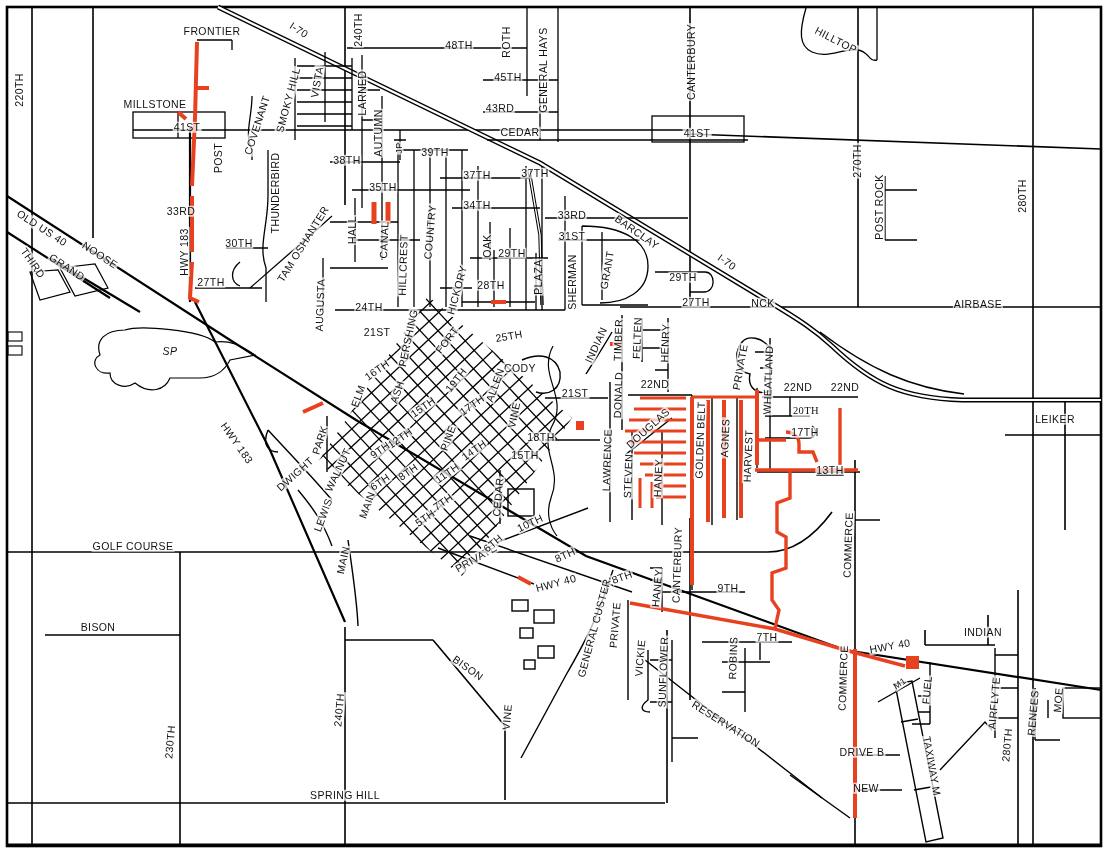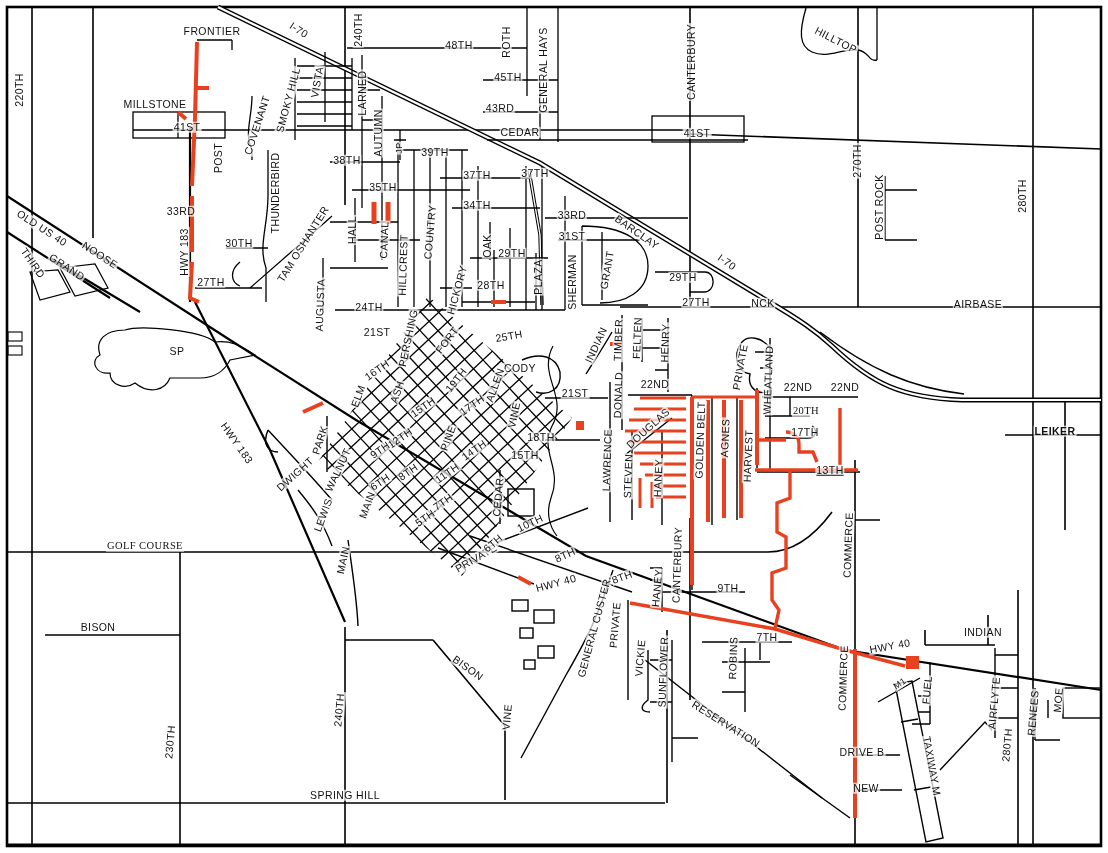--- a/index.html
+++ b/index.html
@@ -268,21 +268,21 @@
       <div class="lbl" style="left: 447px; top: 473px; transform: translate(-50%, -50%) rotate(-35deg); color: rgb(17, 17, 17);">11TH</div>
       <div class="lbl" style="left: 408px; top: 472px; transform: translate(-50%, -50%) rotate(-35deg); color: rgb(17, 17, 17);">8TH</div>
       <div class="lbl" style="left: 380px; top: 482px; transform: translate(-50%, -50%) rotate(-35deg); color: rgb(17, 17, 17);">6TH</div>
       <div class="lbl" style="left: 443px; top: 502px; transform: translate(-50%, -50%) rotate(-35deg); color: rgb(17, 17, 17);">7TH</div>
       <div class="lbl" style="left: 425px; top: 518px; transform: translate(-50%, -50%) rotate(-35deg); color: rgb(17, 17, 17);">5TH</div>
       <div class="lbl" style="left: 367px; top: 505px; transform: translate(-50%, -50%) rotate(-70deg); color: rgb(17, 17, 17);">MAIN</div>
       <div class="lbl" style="left: 323px; top: 515px; transform: translate(-50%, -50%) rotate(-70deg); color: rgb(17, 17, 17);">LEWIS</div>
       <div class="lbl" style="left: 343px; top: 560px; transform: translate(-50%, -50%) rotate(-78deg); color: rgb(17, 17, 17);">MAIN</div>
       <div class="lbl" style="left: 295px; top: 474px; transform: translate(-50%, -50%) rotate(-42deg); color: rgb(17, 17, 17);">DWIGHT</div>
       <div class="lbl" style="left: 320px; top: 440px; transform: translate(-50%, -50%) rotate(-72deg); color: rgb(17, 17, 17);">PARK</div>
-      <div class="lbl" style="left: 177px; top: 351px; transform: translate(-50%, -50%) rotate(0deg); color: rgb(17, 17, 17);">SP</div>
+      <div class="lbl" style="left: 170px; top: 351px; transform: translate(-50%, -50%) rotate(0deg); color: rgb(17, 17, 17); font-style: italic;">SP</div>
       <div class="lbl" style="left: 237px; top: 443px; transform: translate(-50%, -50%) rotate(55deg); color: rgb(17, 17, 17);">HWY 183</div>
       <div class="lbl" style="left: 525px; top: 455px; transform: translate(-50%, -50%) rotate(0deg); color: rgb(17, 17, 17);">15TH</div>
       <div class="lbl" style="left: 575px; top: 393px; transform: translate(-50%, -50%) rotate(0deg); color: rgb(17, 17, 17);">21ST</div>
       <div class="lbl" style="left: 541px; top: 437px; transform: translate(-50%, -50%) rotate(0deg); color: rgb(17, 17, 17);">18TH</div>
       <div class="lbl" style="left: 596px; top: 345px; transform: translate(-50%, -50%) rotate(-65deg); color: rgb(17, 17, 17);">INDIAN</div>
       <div class="lbl" style="left: 618px; top: 340px; transform: translate(-50%, -50%) rotate(-88deg); color: rgb(17, 17, 17);">TIMBER</div>
       <div class="lbl" style="left: 618px; top: 395px; transform: translate(-50%, -50%) rotate(-88deg); color: rgb(17, 17, 17);">DONALD</div>
       <div class="lbl" style="left: 637px; top: 338px; transform: translate(-50%, -50%) rotate(-88deg); color: rgb(17, 17, 17);">FELTEN</div>
       <div class="lbl" style="left: 665px; top: 343px; transform: translate(-50%, -50%) rotate(-88deg); color: rgb(17, 17, 17);">HENRY</div>
       <div class="lbl" style="left: 655px; top: 384px; transform: translate(-50%, -50%) rotate(0deg); color: rgb(17, 17, 17);">22ND</div>
@@ -293,21 +293,21 @@
       <div class="lbl" style="left: 700px; top: 440px; transform: translate(-50%, -50%) rotate(-88deg); color: rgb(17, 17, 17);">GOLDEN BELT</div>
       <div class="lbl" style="left: 725px; top: 438px; transform: translate(-50%, -50%) rotate(-88deg); color: rgb(17, 17, 17);">AGNES</div>
       <div class="lbl" style="left: 748px; top: 456px; transform: translate(-50%, -50%) rotate(-88deg); color: rgb(17, 17, 17);">HARVEST</div>
       <div class="lbl" style="left: 740px; top: 367px; transform: translate(-50%, -50%) rotate(-80deg); color: rgb(17, 17, 17);">PRIVATE</div>
       <div class="lbl" style="left: 768px; top: 380px; transform: translate(-50%, -50%) rotate(-88deg); color: rgb(17, 17, 17);">WHEATLAND</div>
       <div class="lbl" style="left: 798px; top: 387px; transform: translate(-50%, -50%) rotate(0deg); color: rgb(17, 17, 17);">22ND</div>
       <div class="lbl" style="left: 845px; top: 387px; transform: translate(-50%, -50%) rotate(0deg); color: rgb(17, 17, 17);">22ND</div>
       <div class="lbl" style="left: 806px; top: 411px; transform: translate(-50%, -50%) rotate(0deg); color: rgb(17, 17, 17); font-family: Liberation Serif, serif;">20TH</div>
       <div class="lbl" style="left: 805px; top: 432px; transform: translate(-50%, -50%) rotate(0deg); color: rgb(17, 17, 17);">17TH</div>
       <div class="lbl" style="left: 830px; top: 470px; transform: translate(-50%, -50%) rotate(0deg); color: rgb(17, 17, 17); text-decoration: underline;">13TH</div>
-      <div class="lbl" style="left: 1055px; top: 431px; transform: translate(-50%, -50%) rotate(0deg); color: rgb(17, 17, 17); font-weight: bold;">LEIKER</div>
+      <div class="lbl" style="left: 1055px; top: 419px; transform: translate(-50%, -50%) rotate(0deg); color: rgb(17, 17, 17);">LEIKER</div>
       <div class="lbl" style="left: 848px; top: 545px; transform: translate(-50%, -50%) rotate(-88deg); color: rgb(17, 17, 17);">COMMERCE</div>
       <div class="lbl" style="left: 498px; top: 497px; transform: translate(-50%, -50%) rotate(-85deg); color: rgb(17, 17, 17);">CEDAR</div>
       <div class="lbl" style="left: 530px; top: 523px; transform: translate(-50%, -50%) rotate(-25deg); color: rgb(17, 17, 17);">10TH</div>
       <div class="lbl" style="left: 476px; top: 558px; transform: translate(-50%, -50%) rotate(-30deg); color: rgb(17, 17, 17);">PRIVATE</div>
       <div class="lbl" style="left: 493px; top: 543px; transform: translate(-50%, -50%) rotate(-40deg); color: rgb(17, 17, 17);">6TH</div>
       <div class="lbl" style="left: 565px; top: 555px; transform: translate(-50%, -50%) rotate(-25deg); color: rgb(17, 17, 17);">8TH</div>
       <div class="lbl" style="left: 556px; top: 583px; transform: translate(-50%, -50%) rotate(-15deg); color: rgb(17, 17, 17);">HWY 40</div>
       <div class="lbl" style="left: 594px; top: 628px; transform: translate(-50%, -50%) rotate(-75deg); color: rgb(17, 17, 17);">GENERAL CUSTER</div>
       <div class="lbl" style="left: 622px; top: 577px; transform: translate(-50%, -50%) rotate(-20deg); color: rgb(17, 17, 17);">8TH</div>
       <div class="lbl" style="left: 615px; top: 625px; transform: translate(-50%, -50%) rotate(-85deg); color: rgb(17, 17, 17);">PRIVATE</div>
@@ -330,15 +330,15 @@
       <div class="lbl" style="left: 1033px; top: 713px; transform: translate(-50%, -50%) rotate(-85deg); color: rgb(17, 17, 17);">RENEES</div>
       <div class="lbl" style="left: 1058px; top: 700px; transform: translate(-50%, -50%) rotate(-85deg); color: rgb(17, 17, 17);">MOE</div>
       <div class="lbl" style="left: 862px; top: 752px; transform: translate(-50%, -50%) rotate(0deg); color: rgb(17, 17, 17);">DRIVE B</div>
       <div class="lbl" style="left: 866px; top: 788px; transform: translate(-50%, -50%) rotate(0deg); color: rgb(17, 17, 17);">NEW</div>
       <div class="lbl" style="left: 345px; top: 795px; transform: translate(-50%, -50%) rotate(0deg); color: rgb(17, 17, 17); text-align: right;">SPRING HILL</div>
       <div class="lbl" style="left: 339px; top: 710px; transform: translate(-50%, -50%) rotate(-85deg); color: rgb(17, 17, 17);">240TH</div>
       <div class="lbl" style="left: 468px; top: 668px; transform: translate(-50%, -50%) rotate(35deg); color: rgb(17, 17, 17);">BISON</div>
       <div class="lbl" style="left: 507px; top: 717px; transform: translate(-50%, -50%) rotate(-85deg); color: rgb(17, 17, 17);">VINE</div>
       <div class="lbl" style="left: 170px; top: 742px; transform: translate(-50%, -50%) rotate(-85deg); color: rgb(17, 17, 17);">230TH</div>
       <div class="lbl" style="left: 98px; top: 627px; transform: translate(-50%, -50%) rotate(0deg); color: rgb(17, 17, 17);">BISON</div>
-      <div class="lbl" style="left: 145px; top: 546px; transform: translate(-50%, -50%) rotate(0deg); color: rgb(17, 17, 17); font-family: Liberation Serif, serif;">GOLF COURSE</div>
+      <div class="lbl" style="left: 133px; top: 546px; transform: translate(-50%, -50%) rotate(0deg); color: rgb(17, 17, 17);">GOLF COURSE</div>
     </div>
 </div>
 
 </body></html>

